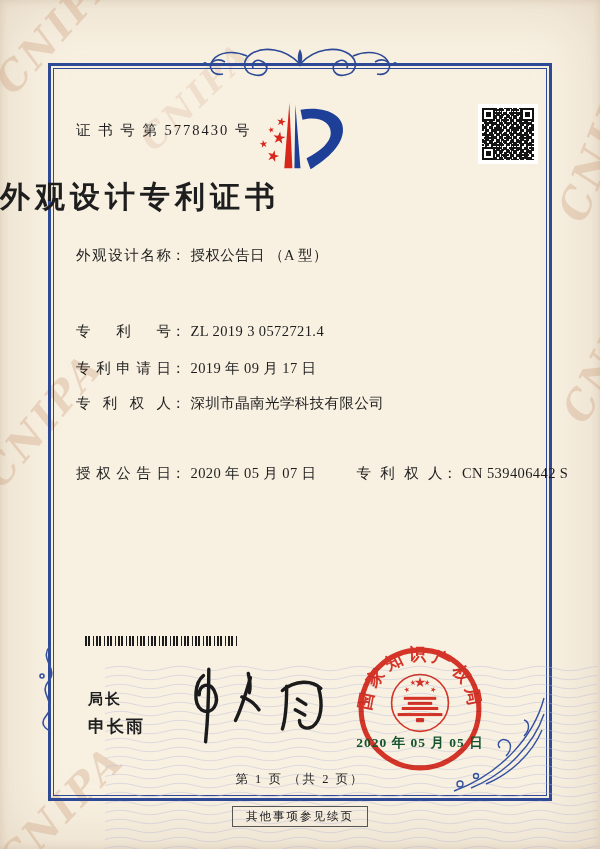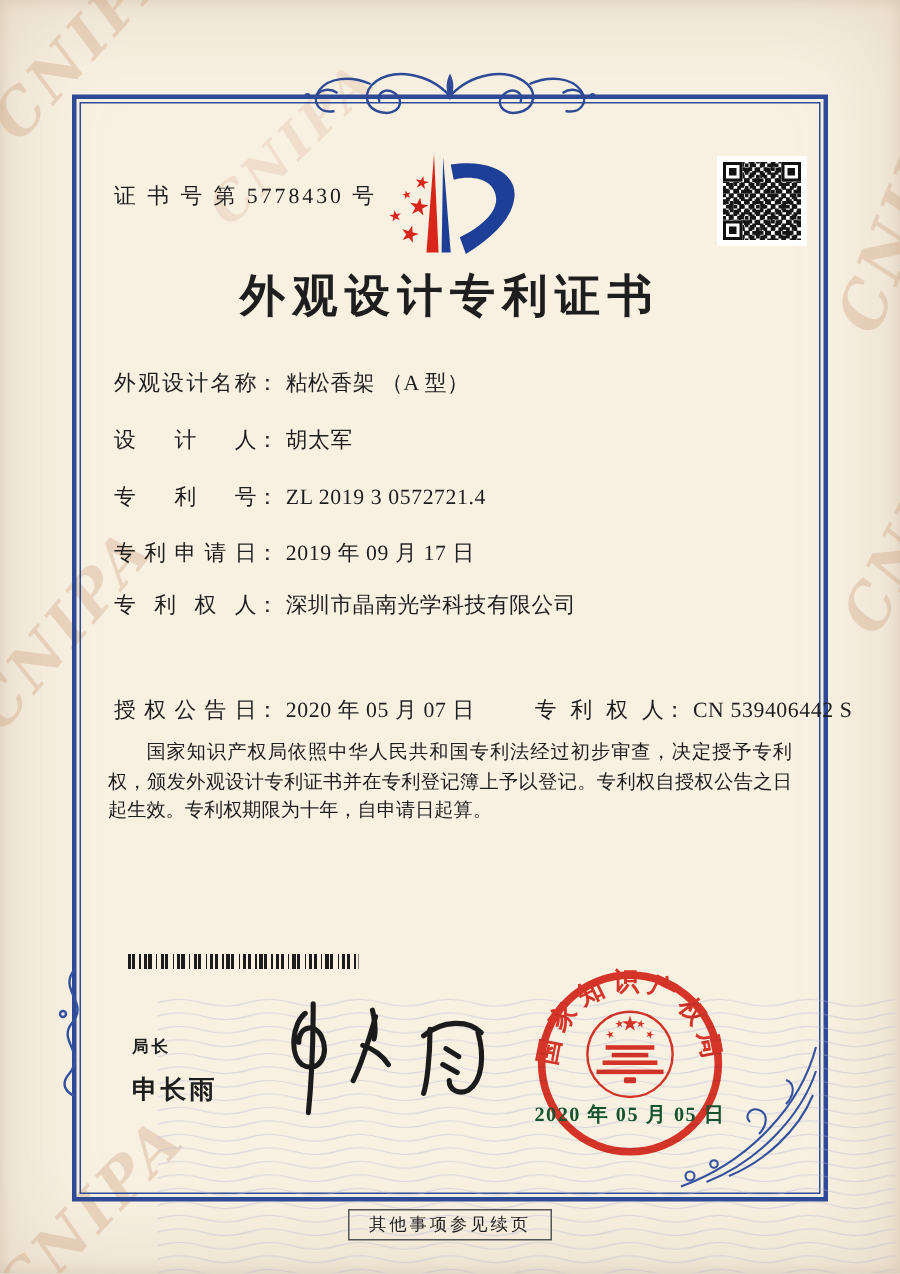--- a/index.html
+++ b/index.html
@@ -28,41 +28,41 @@
   .cert-no{position:absolute;left:76px;top:99px;font-size:14.5px;letter-spacing:2px;margin-top:22px;}
   .logo{position:absolute;left:256px;top:98px;width:96px;height:78px;}
   .qr{position:absolute;left:478px;top:104px;width:60px;height:60px;background:#fff;padding:4px;box-sizing:border-box;}
   .qr-mod{position:relative;width:100%;height:100%;
      background-image:conic-gradient(#151515 25%,transparent 0 50%,#151515 0 75%,transparent 0),
                       conic-gradient(#151515 25%,transparent 0 50%,#151515 0 75%,transparent 0);
      background-size:7px 7px,5px 5px;background-position:0 0,2px 1px;}
   .finder{position:absolute;width:13px;height:13px;border:2.5px solid #111;background:#fff;box-sizing:border-box;}
   .finder::after{content:"";position:absolute;inset:2px;background:#111;}
   .f-tl{left:0;top:0}.f-tr{right:0;top:0}.f-bl{left:0;bottom:0}
-  .title{position:absolute;left:0;top:177px;width:100%;text-align:center;
+  .title{position:absolute;left:0;top:177px;width:100%;
          font-size:30px;font-weight:bold;letter-spacing:5px;}
   
   .fields{position:absolute;left:0;top:0;width:100%;height:100%;}
   .frow{position:absolute;left:76px;white-space:nowrap;font-size:14.5px;}
   .r1{top:246px}.r2{top:284px}.r3{top:322px}.r4{top:359px}.r5{top:394px}.r6{top:429px}.r7{top:464px}
   .flabel{display:inline-block;width:95px;text-align:justify;text-align-last:justify;vertical-align:bottom;}
   .flabel2{display:inline-block;width:86px;text-align:justify;text-align-last:justify;vertical-align:bottom;}
   .fsep{margin-right:5px;}
   .fvalue{letter-spacing:.4px;}
   .r6 .fvalue{font-size:12px;letter-spacing:-.2px;}
   .r7 .fvalue.first{display:inline-block;width:150px;}
   .grp2{margin-left:16px;}
   
   .body-text{position:absolute;left:72px;top:492px;width:456px;font-size:12.8px;line-height:19.5px;text-align:justify;}
   .body-text p{margin:0;text-indent:2em;}
   
   .barcode{position:absolute;left:85px;top:636px;width:154px;height:10px;
      background:repeating-linear-gradient(90deg,#1c1c1c 0 2px,transparent 2px 3px,#1c1c1c 3px 5px,transparent 5px 8px,#1c1c1c 8px 9px,transparent 9px 11px);}
   .sig-title{position:absolute;left:88px;top:690px;font-family:"Liberation Sans","DejaVu Sans",sans-serif;
-             font-size:11px;font-weight:600;letter-spacing:2px;}
+             font-size:15px;font-weight:600;letter-spacing:2px;}
   .sig-name{position:absolute;left:88px;top:715px;font-family:"Liberation Sans","DejaVu Sans",sans-serif;
             font-size:17px;font-weight:600;letter-spacing:2px;}
   .sig-script{position:absolute;left:180px;top:660px;}
   .seal{position:absolute;left:350px;top:644px;width:140px;height:132px;mix-blend-mode:multiply;opacity:.92;}
   .seal-date{position:absolute;left:336px;top:734px;width:168px;text-align:center;
              font-size:13.5px;font-weight:bold;letter-spacing:1px;color:#14532d;}
   .page-no{position:absolute;left:0;top:771px;width:100%;text-align:center;font-size:12.5px;letter-spacing:2px;}
   .cont-box{position:absolute;left:50%;top:806px;transform:translateX(-50%);
             border:1px solid #555;padding:2px 13px;font-size:11.5px;letter-spacing:2px;}
 </style>
@@ -148,41 +148,37 @@
       <div class="finder f-tl"></div>
       <div class="finder f-tr"></div>
       <div class="finder f-bl"></div>
     </div>
   </div>
 
   <div class="title">外观设计专利证书</div>
 
   <div class="fields">
     <div class="frow r1">
-      <span class="flabel">外观设计名称</span><span class="fsep">：</span><span class="fvalue">粘松香架 （A 型）</span>
-    </div>
-    <div class="frow r2">
-      <span class="flabel">设计人</span><span class="fsep">：</span><span class="fvalue">胡太军</span>
+      <span class="flabel">外观设计名称</span><span class="fsep">：</span><span class="fvalue">授权公告日 （A 型）</span>
     </div>
     <div class="frow r3">
       <span class="flabel">专利号</span><span class="fsep">：</span><span class="fvalue">ZL 2019 3 0572721.4</span>
     </div>
     <div class="frow r4">
       <span class="flabel">专利申请日</span><span class="fsep">：</span><span class="fvalue">2019 年 09 月 17 日</span>
     </div>
     <div class="frow r5">
       <span class="flabel">专利权人</span><span class="fsep">：</span><span class="fvalue">深圳市晶南光学科技有限公司</span>
     </div>
     <div class="frow r7">
       <span class="flabel">授权公告日</span><span class="fsep">：</span><span class="fvalue first">2020 年 05 月 07 日</span><span class="grp2"><span class="flabel2">专利权人</span><span class="fsep">：</span><span class="fvalue">CN 539406442 S</span></span>
     </div>
   </div>
 
   <div class="body-text">
-    <p>国家知识产权局依照中华人民共和国专利法经过初步审查，决定授予专利权，颁发外观设计专利证书并在专利登记簿上予以登记。专利权自授权公告之日起生效。专利权期限为十年，自申请日起算。</p>
   </div>
 
   <div class="barcode"></div>
 
   <div class="sig-title">局长</div>
   <div class="sig-name">申长雨</div>
   <svg class="sig-script" width="160" height="92" viewBox="0 0 150 85">
     <g fill="none" stroke="#1b1b1b" stroke-width="3.2" stroke-linecap="round">
       <path d="M22,14 C14,20 12,40 20,46 C30,52 38,40 32,28 C28,20 18,22 18,32"></path>
       <path d="M27,8 C27,28 26,56 24,76"></path>
@@ -217,15 +213,16 @@
         <rect x="52" y="52" width="32" height="3"></rect>
         <rect x="56" y="57" width="24" height="3"></rect>
         <rect x="50" y="62" width="36" height="3"></rect>
         <rect x="46" y="68" width="44" height="3"></rect>
         <rect x="64" y="73" width="8" height="4" rx="1"></rect>
       </g>
     </g>
   </svg>
   <div class="seal-date">2020 年 05 月 05 日</div>
 
+  <div class="page-no">第 1 页 （共 2 页）</div>
   <div class="cont-box">其他事项参见续页</div>
 
 </div>
 
 </body></html>

